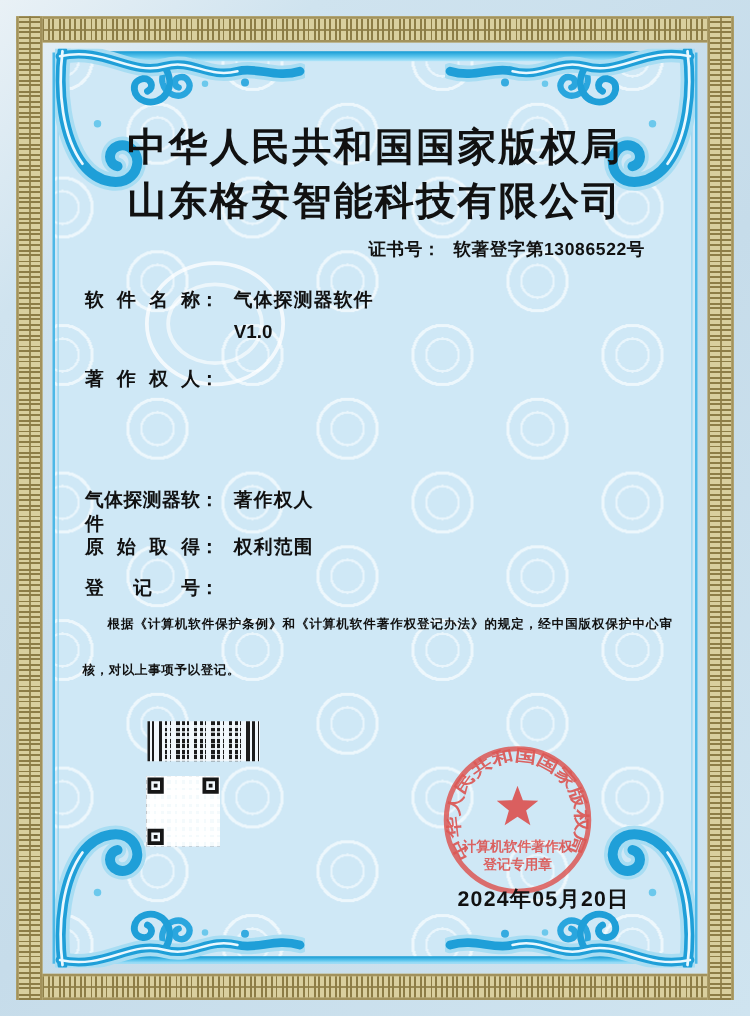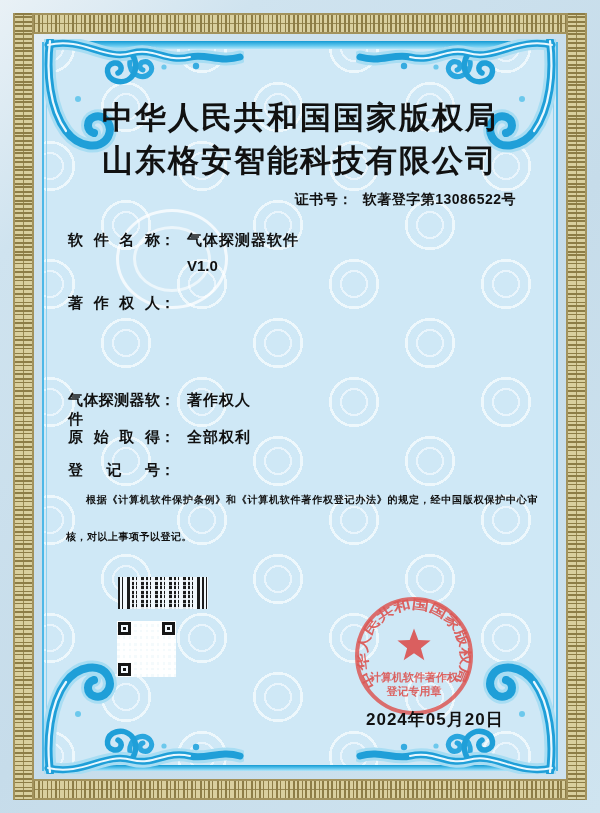--- a/index.html
+++ b/index.html
@@ -188,21 +188,21 @@
         <span class="fcolon">：</span>
     </div>
     <div class="frow" style="top:391px;">
       <span class="flabel">气体探测器软件</span>
         <span class="fcolon">：</span>
       <span class="fvalue">著作权人</span>
     </div>
     <div class="frow" style="top:428px;">
       <span class="flabel">原始取得</span>
         <span class="fcolon">：</span>
-      <span class="fvalue">全部权利</span>
+      <span class="fvalue">权利范围</span>
     </div>
     <div class="frow" style="top:461px;font-family:Liberation Serif, serif;">
       <span class="flabel">登记号</span>
         <span class="fcolon">：</span>
     </div>
 
     <p class="statement">根据《计算机软件保护条例》和《计算机软件著作权登记办法》的规定，经中国版权保护中心审核，对以上事项予以登记。</p>
 
     <div class="barcode">
         <div class="noise"></div>

